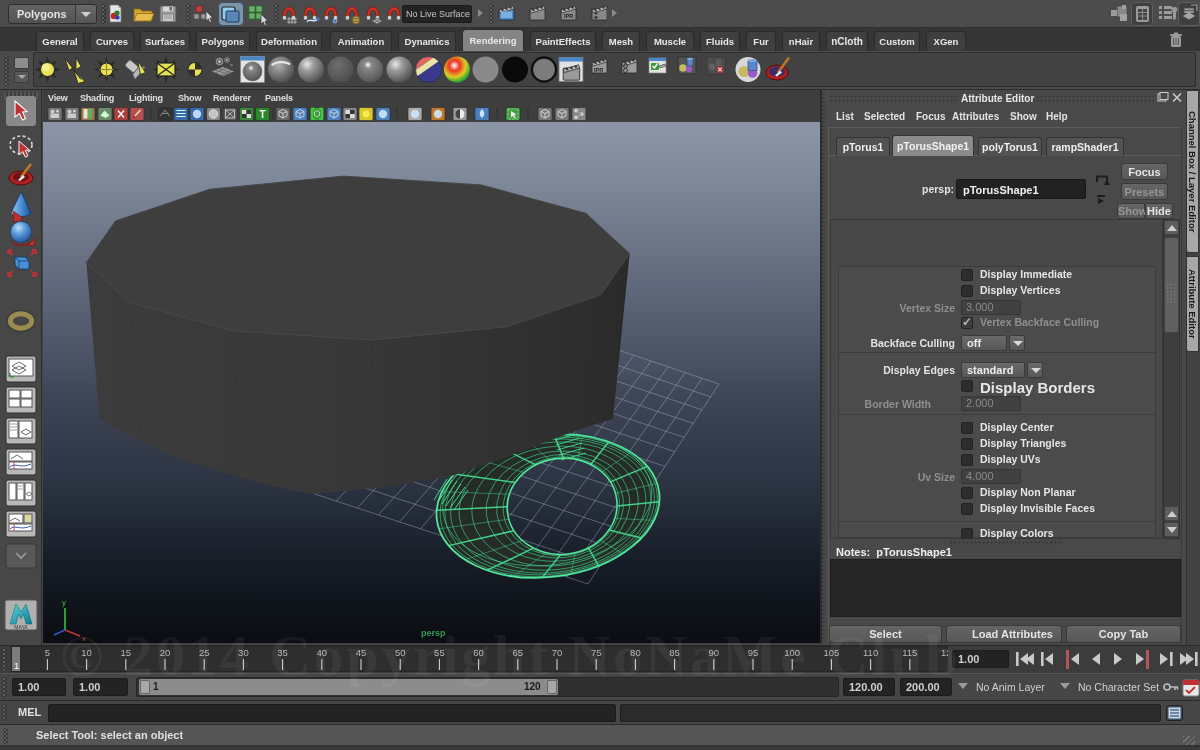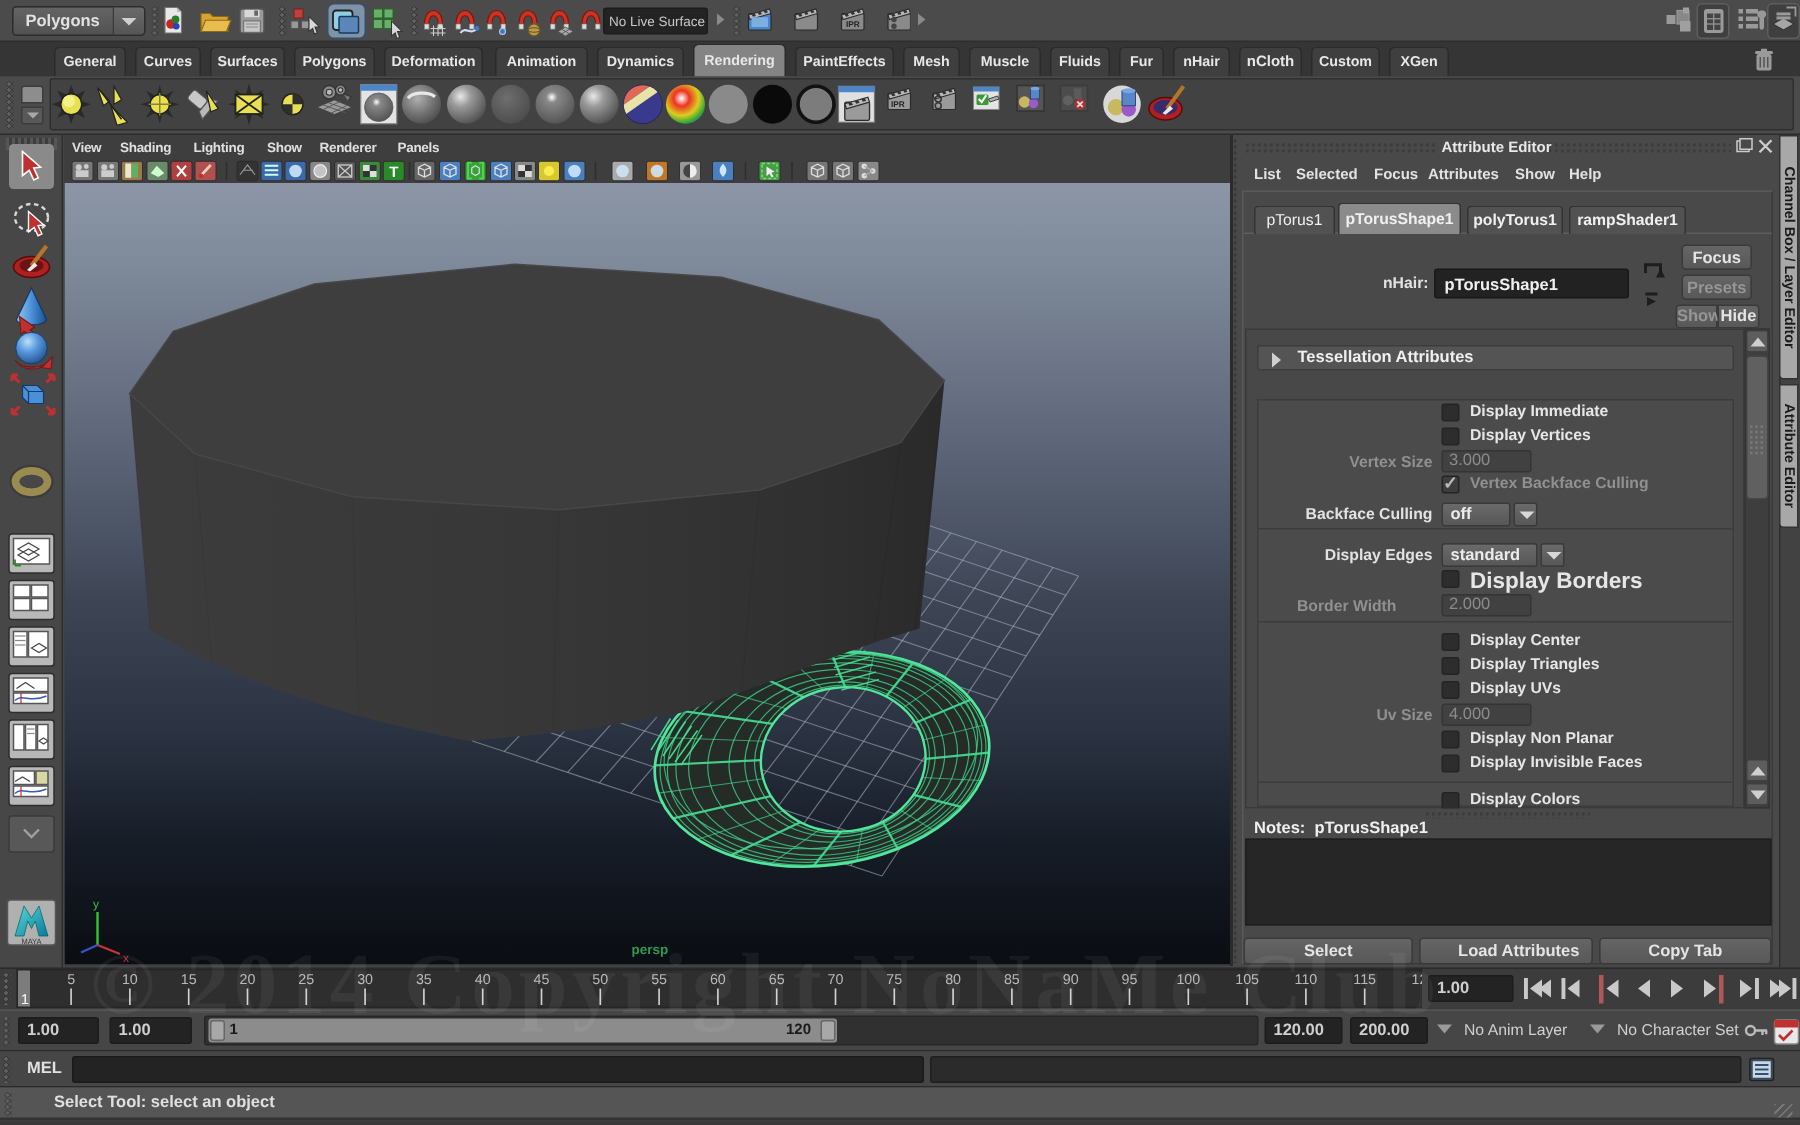--- a/index.html
+++ b/index.html
@@ -705,41 +705,37 @@
 <path d="M16 1.5 L24 9.5 M16 9.5 L24 1.5" stroke="#ccc" stroke-width="1.6"></path>
     </svg>
     <span class="abs" style="left:836px;top:111px;color:#e2e2e2;font-size:10px;font-weight:bold;">List</span>
     <span class="abs" style="left:864px;top:111px;color:#e2e2e2;font-size:10px;font-weight:bold;">Selected</span>
     <span class="abs" style="left:916px;top:111px;color:#e2e2e2;font-size:10px;font-weight:bold;">Focus</span>
     <span class="abs" style="left:952px;top:111px;color:#e2e2e2;font-size:10px;font-weight:bold;">Attributes</span>
     <span class="abs" style="left:1010px;top:111px;color:#e2e2e2;font-size:10px;font-weight:bold;">Show</span>
     <span class="abs" style="left:1046px;top:111px;color:#e2e2e2;font-size:10px;font-weight:bold;">Help</span>
     <div class="abs" style="left:828px;top:127px;width:354px;height:516px;border:1px solid #5a5a5a;border-bottom-color:#3a3a3a;border-right-color:#3a3a3a;"></div>
     <div class="abs" style="left:829px;top:155px;width:352px;height:1px;background:#5e5e5e;"></div>
-    <div class="abs" style="left:836px;top:137px;width:54px;height:19px;background:#525252;border:1px solid #333;border-bottom:none;border-radius:3px 3px 0 0;color:#f0f0f0;font-size:10.5px;font-weight:normal;text-align:center;line-height:19px;">pTorus1</div>
+    <div class="abs" style="left:836px;top:137px;width:54px;height:19px;background:#525252;border:1px solid #333;border-bottom:none;border-radius:3px 3px 0 0;color:#f0f0f0;font-size:10.5px;font-weight:bold;text-align:center;line-height:19px;">pTorus1</div>
     <div class="abs" style="left:892px;top:135px;width:82px;height:21px;background:#8b8b8b;border:1px solid #333;border-bottom:none;border-radius:3px 3px 0 0;color:#f0f0f0;font-size:10.5px;font-weight:bold;text-align:center;line-height:21px;">pTorusShape1</div>
     <div class="abs" style="left:978px;top:137px;width:64px;height:19px;background:#525252;border:1px solid #333;border-bottom:none;border-radius:3px 3px 0 0;color:#f0f0f0;font-size:10.5px;font-weight:bold;text-align:center;line-height:19px;">polyTorus1</div>
     <div class="abs" style="left:1046px;top:137px;width:78px;height:19px;background:#525252;border:1px solid #333;border-bottom:none;border-radius:3px 3px 0 0;color:#f0f0f0;font-size:10.5px;font-weight:bold;text-align:center;line-height:19px;">rampShader1</div>
-    <span class="abs lab" style="left:922px;top:183px;">nHair:</span>
+    <span class="abs lab" style="left:922px;top:183px;">persp:</span>
     <div class="abs" style="left:956px;top:179px;width:130px;height:20px;background:#222;border:1px solid #191919;border-radius:2px;color:#f0f0f0;font-size:11px;font-weight:bold;line-height:20px;padding-left:6px;">pTorusShape1</div>
     <svg class="abs" style="left:1094px;top:174px;" width="22" height="34" viewBox="0 0 22 34">
 <path d="M3 8 L3 2.5 L13 2.5 L13 8" fill="none" stroke="#1d1d1d" stroke-width="2"></path>
 <path d="M10 8 L16 5 L16 11 Z" fill="#1d1d1d" transform="rotate(90 13 8)"></path>
 <path d="M4 24 L4 30 L10 27 Z" fill="#1d1d1d"></path>
       <path d="M3 22 h8" stroke="#1d1d1d" stroke-width="2"></path>
     </svg>
     <div class="abs btn" style="left:1121px;top:163px;width:47px;height:17px;line-height:16px;">Focus</div>
     <div class="abs btn" style="left:1121px;top:183px;width:47px;height:17px;line-height:16px;color:#969696;">Presets</div>
     <div class="abs btn" style="left:1117px;top:203px;width:28px;height:16px;line-height:15px;color:#969696;border-radius:3px 0 0 3px;">Show</div>
     <div class="abs btn" style="left:1145px;top:203px;width:28px;height:16px;line-height:15px;border-radius:0 3px 3px 0;">Hide</div>
     <div class="abs" style="left:830px;top:219px;width:333px;height:320px;background:#484848;border:1px solid #3a3a3a;"></div>
-    <div class="abs" style="left:838px;top:230px;width:318px;height:17px;background:#545454;border:1px solid #3c3c3c;border-radius:2px;">
-      <div class="abs" style="left:9px;top:4px;width:0;height:0;border-top:5px solid transparent;border-bottom:5px solid transparent;border-left:6px solid #d0d0d0;"></div>
-      <span class="abs" style="left:26px;top:1px;color:#f0f0f0;font-size:11px;font-weight:bold;">Tessellation Attributes</span>
-    </div>
     <div class="abs" style="left:838px;top:266px;width:318px;height:272px;background:#4b4b4b;border:1px solid #3c3c3c;"></div>
     <div class="abs" style="left:961px;top:269px;width:12px;height:12px;background:#2d2d2d;border:1px solid #242424;border-radius:2px;"></div>
     <span class="abs" style="left:980px;top:268px;color:#e6e6e6;font-size:10.5px;font-weight:bold;">Display Immediate</span>
     <div class="abs" style="left:961px;top:285px;width:12px;height:12px;background:#2d2d2d;border:1px solid #242424;border-radius:2px;"></div>
     <span class="abs" style="left:980px;top:284px;color:#e6e6e6;font-size:10.5px;font-weight:bold;">Display Vertices</span>
     <span class="abs dlab" style="left:860px;top:302px;width:95px;text-align:right;">Vertex Size</span>
     <div class="abs" style="left:961px;top:300px;width:60px;height:15px;background:#414141;border:1px solid #353535;border-radius:2px;color:#8b8b8b;font-size:11px;line-height:13px;padding-left:4px;">3.000</div>
     <div class="abs" style="left:961px;top:317px;width:12px;height:12px;background:#3d3d3d;border:1px solid #242424;border-radius:2px;">
       <span class="abs" style="left:0px;top:-3px;color:#b8b8b8;font-size:12px;font-weight:bold;">✓</span>
     </div>

